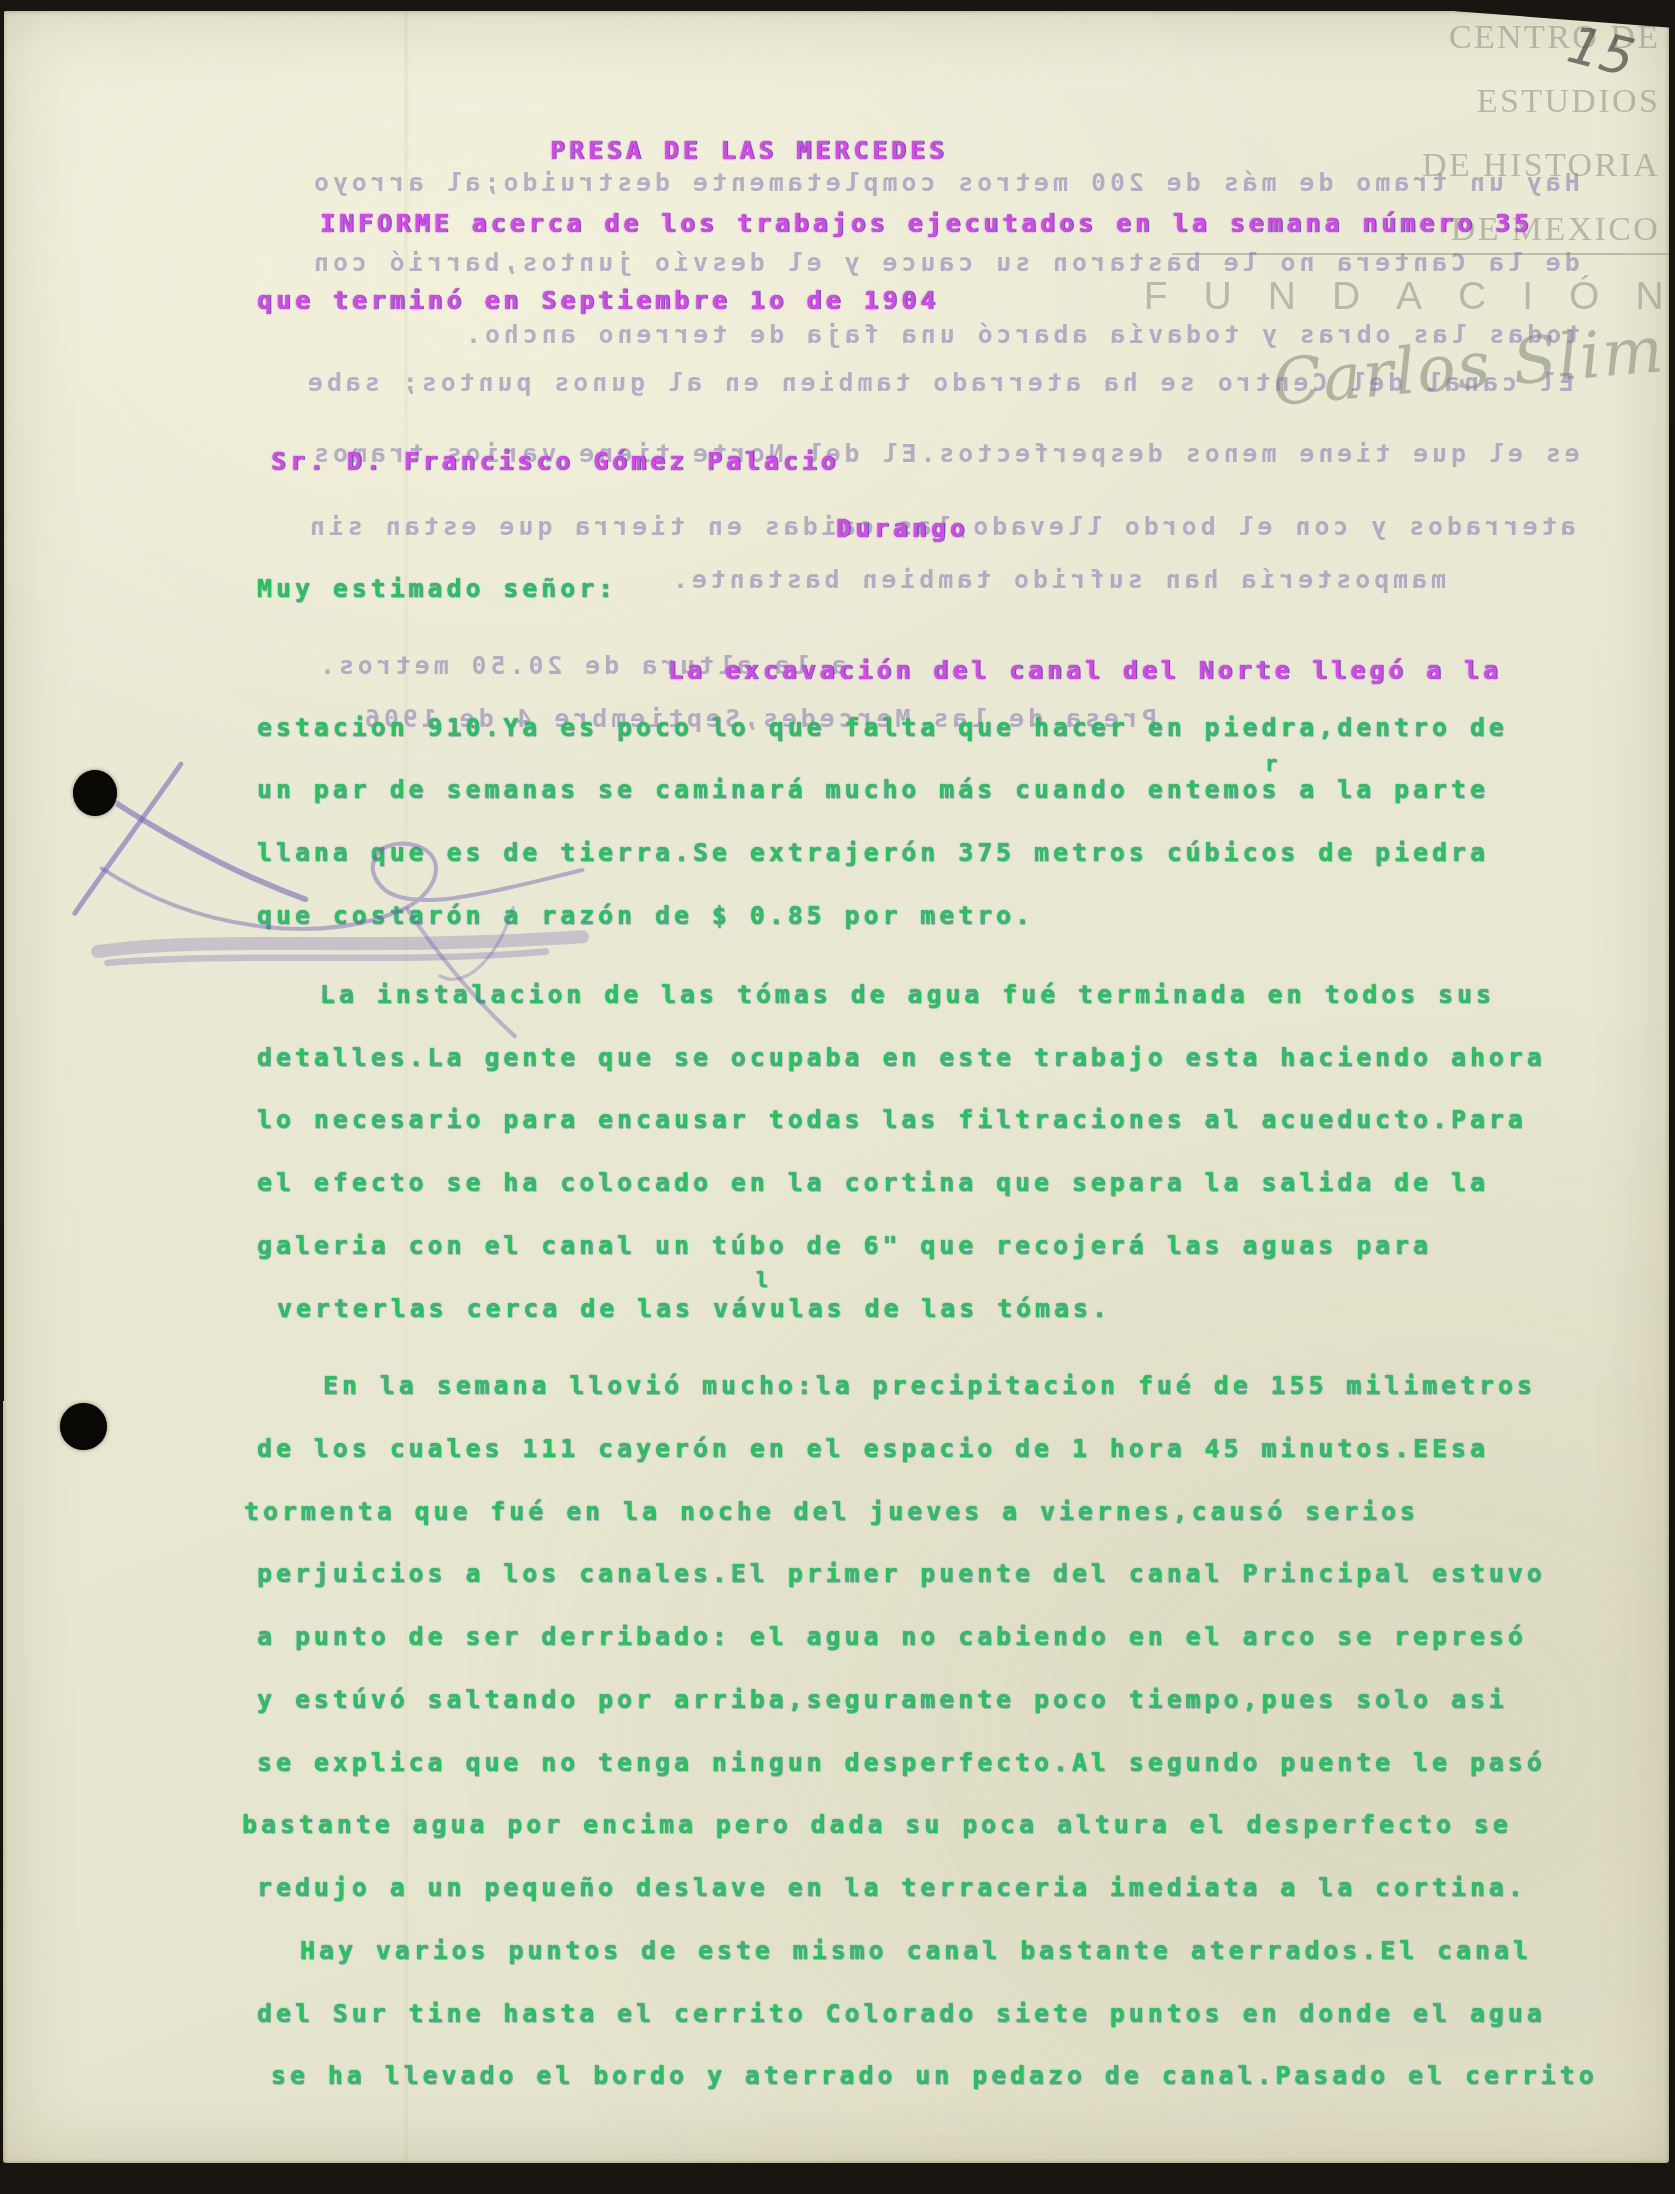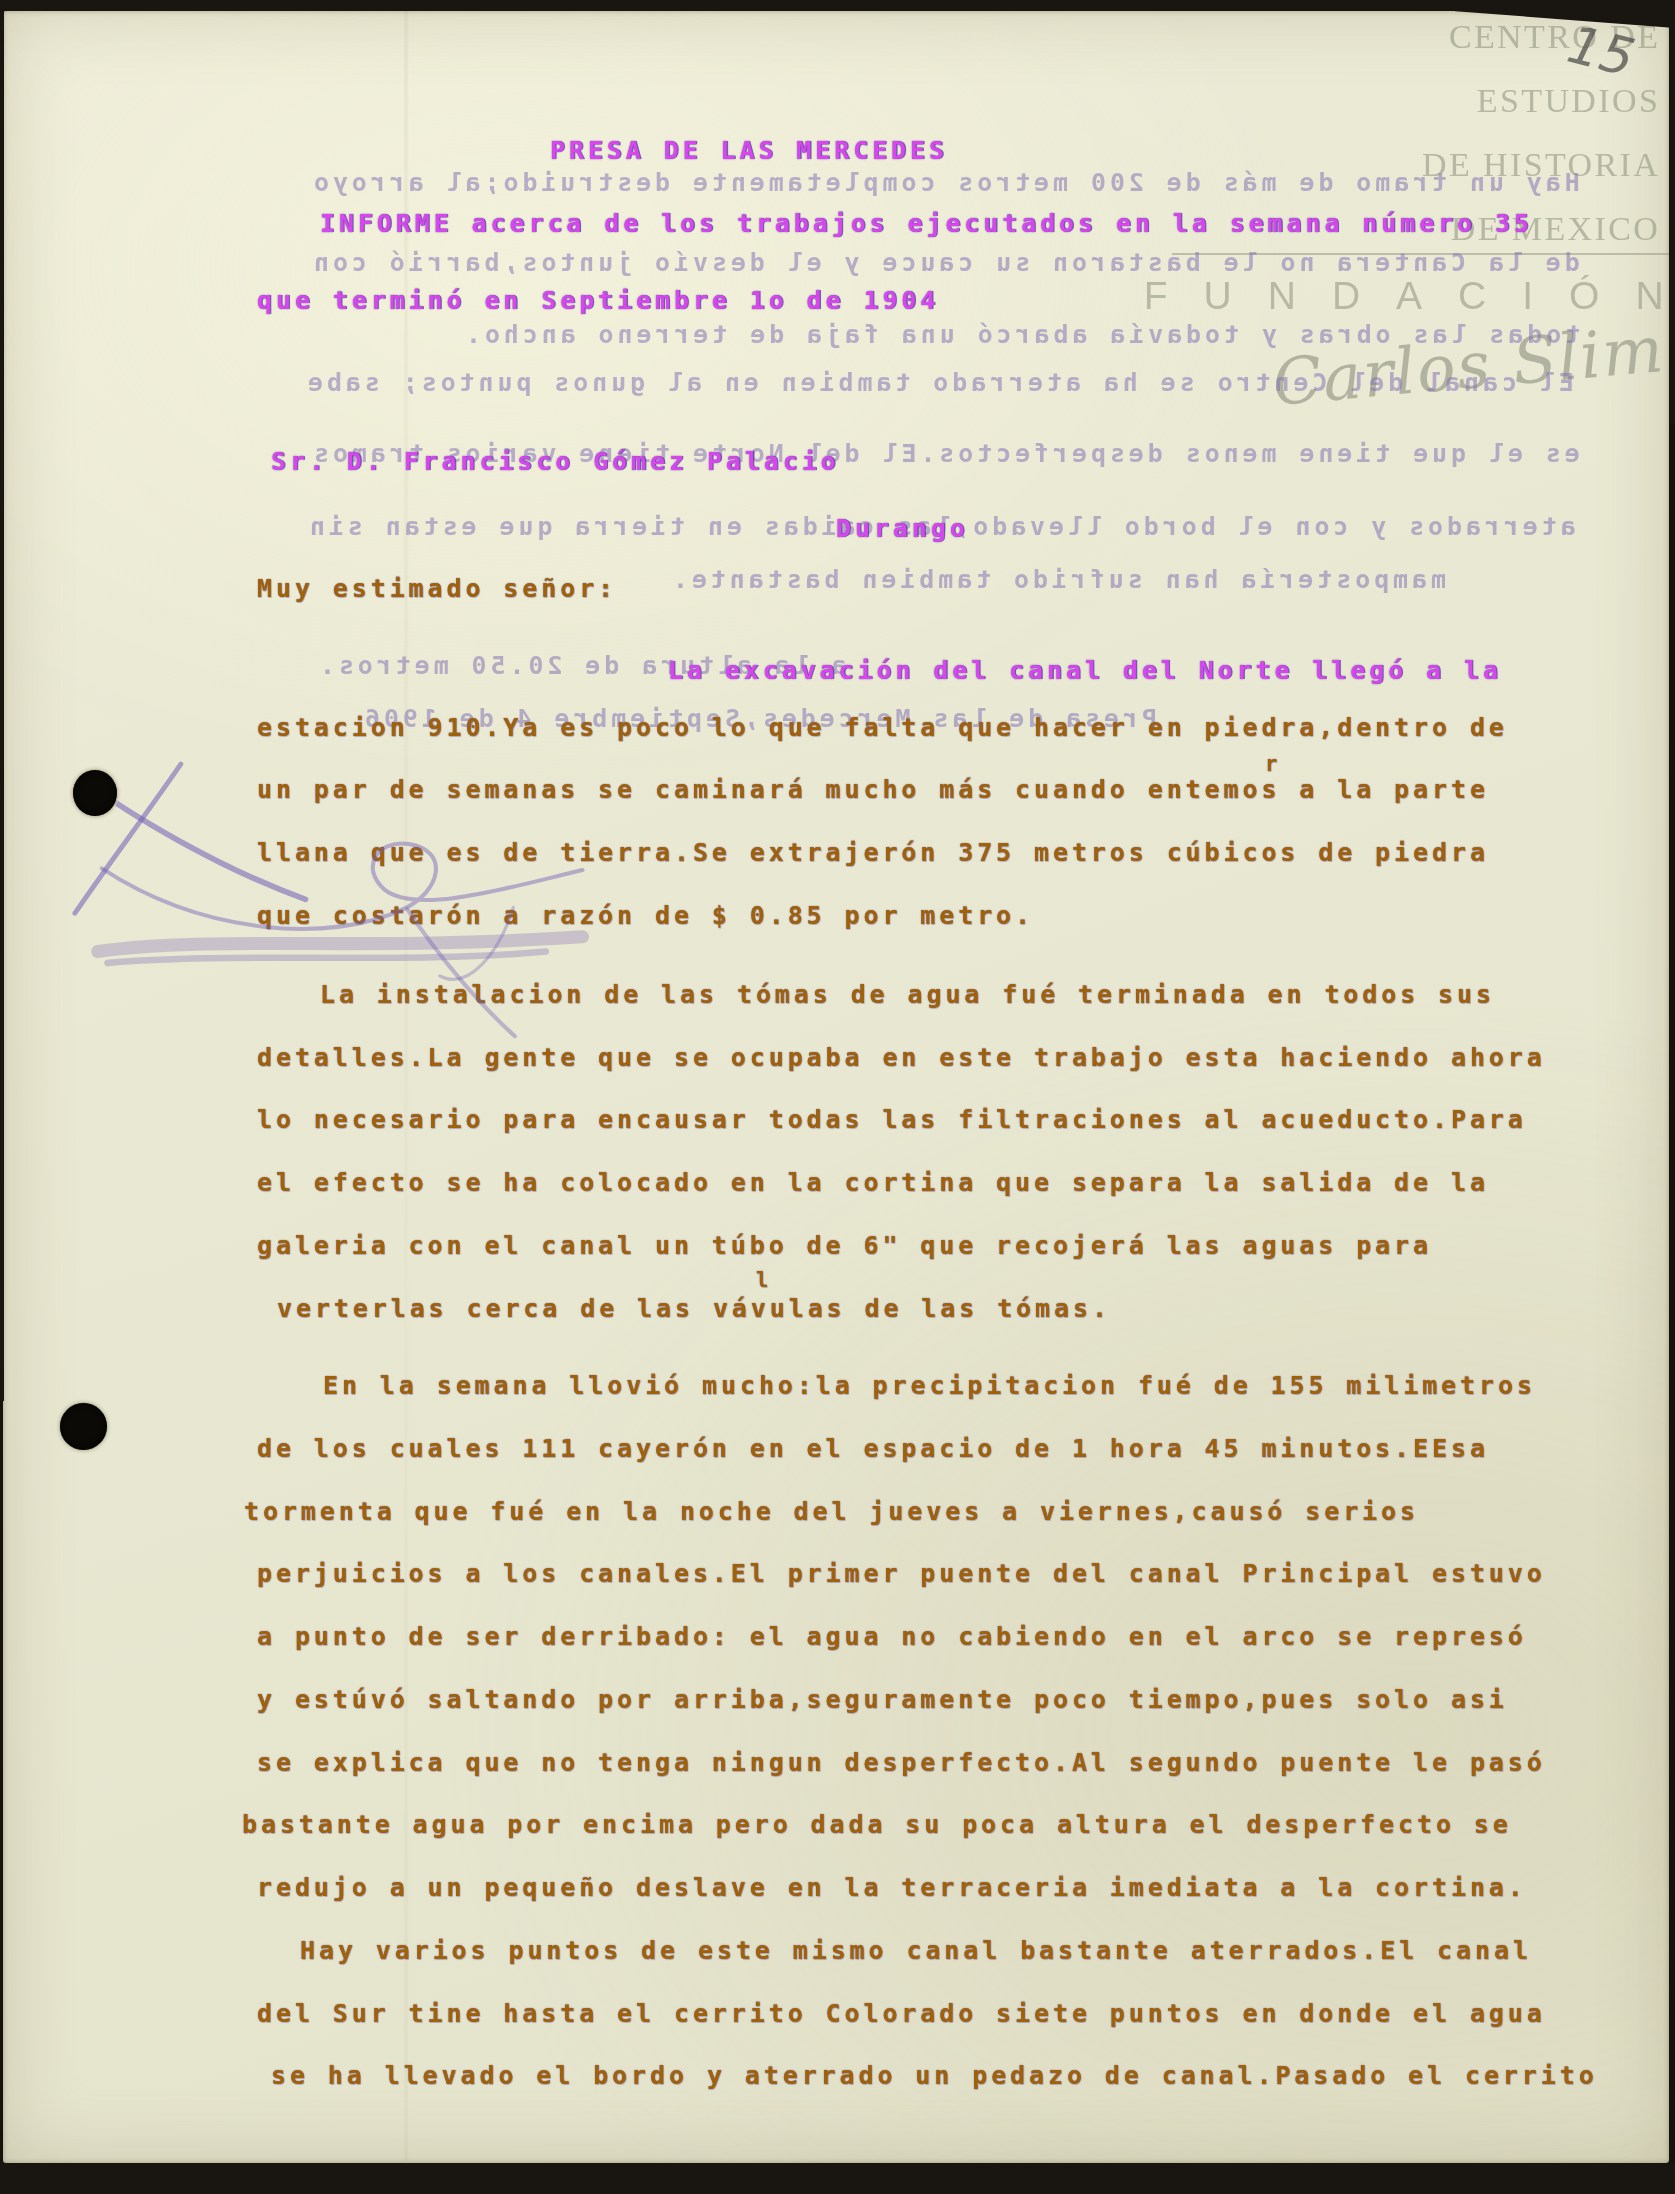--- a/index.html
+++ b/index.html
@@ -20,21 +20,21 @@
   
   .wm{position:absolute;right:14.7px;top:4.9px;text-align:right;font-family:"Liberation Serif",serif;
       color:rgba(143,148,128,.58);font-size:34px;line-height:64px;letter-spacing:2.4px;white-space:nowrap;}
   .wm-rule{position:absolute;left:1172px;top:253px;width:504px;border-top:2.4px solid rgba(143,148,128,.5);}
   .wm-fund{position:absolute;right:11.4px;top:274px;font-family:"Liberation Sans",sans-serif;
            font-size:39px;letter-spacing:36px;margin-right:-36px;color:rgba(148,153,134,.60);white-space:nowrap;}
   .wm-sig{position:absolute;right:9.8px;top:329px;font-family:"DejaVu Serif",serif;font-style:italic;
           font-size:64px;letter-spacing:1.6px;color:rgba(146,150,132,.65);transform:rotate(-5deg);white-space:nowrap;}
   
   .typed{position:absolute;white-space:pre;font-weight:bold;font-size:25px;line-height:28px;
-         letter-spacing:3.9px;color:#a16207;
+         letter-spacing:3.9px;color:#22c55e;
          text-shadow:0 0 1.3px rgba(86,70,160,.9), 0.8px 0.8px 0 rgba(86,70,160,.25);
          filter:blur(0.2px);}
   .typed.strong{color:#d946ef;text-shadow:0 0 1.6px rgba(75,60,150,.95),1.1px 0 0 rgba(75,60,150,.75);}
   .sup{font-size:20.4px;}
   
   .bleed{position:absolute;white-space:pre;font-weight:bold;font-size:25px;line-height:28px;
          letter-spacing:3.9px;color:rgba(128,112,180,.52);transform:scaleX(-1);filter:blur(0.7px);}
   
   .pencil{position:absolute;left:1568px;top:21px;font-family:"DejaVu Sans",sans-serif;font-style:italic;
           font-size:52px;color:rgba(74,74,70,.72);transform:rotate(14deg);}

